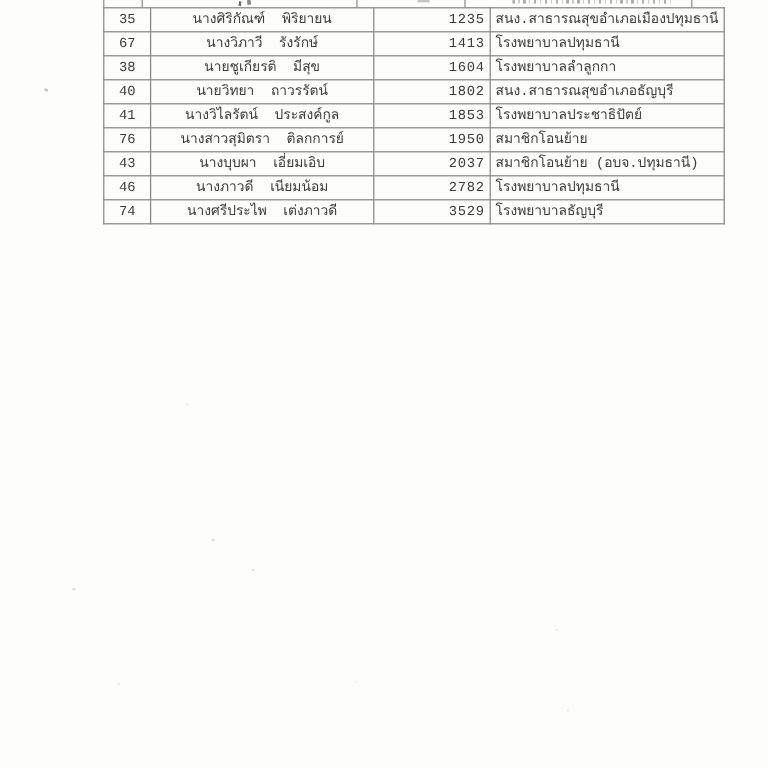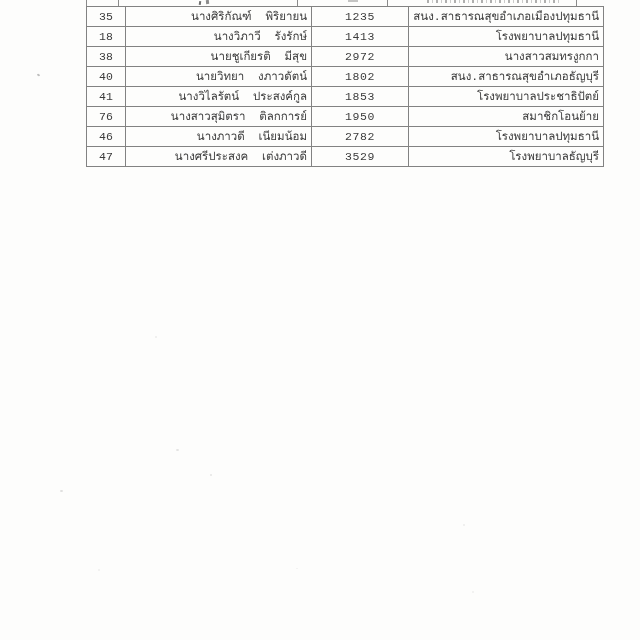--- a/index.html
+++ b/index.html
@@ -28,23 +28,23 @@
     height:19px;
     padding:0 4px;
     font-size:11.5px;
     line-height:13px;
     color:#3b3b3b;
     overflow:hidden;
     vertical-align:middle;
     font-family:Liberation Mono, monospace;
   }
   td.c-no{width:30px;text-align:center;color:#444;}
-  td.c-name{width:177px;text-align:right;padding-left:5px;white-space:pre;}
-  td.c-member{width:88px;text-align:center;letter-spacing:.6px;color:#414141;}
-  td.c-org{width:186px;text-align:right;font-size:11px;}
+  td.c-name{width:177px;text-align:center;padding-left:5px;white-space:pre;}
+  td.c-member{width:88px;text-align:right;letter-spacing:.6px;color:#414141;}
+  td.c-org{width:186px;text-align:left;font-size:11px;}
   
   .stub{position:absolute;top:0;width:1px;height:6px;background:#8a8a8a;}
   .frag{position:absolute;background:#6e6e6e;}
   .frag-a{left:199px;top:1px;width:2px;height:4px;transform:rotate(8deg);}
   .frag-b{left:206px;top:0;width:3px;height:4px;transform:rotate(-6deg);opacity:.8;}
   .frag-smudge{
     position:absolute;left:427px;top:0;width:132px;height:3px;
     background:repeating-linear-gradient(90deg,
       rgba(110,110,110,.55) 0 2px, rgba(110,110,110,0) 2px 5px,
       rgba(110,110,110,.35) 5px 6px, rgba(110,110,110,0) 6px 9px);
@@ -79,58 +79,64 @@
 
   <table class="member-table">
     <tbody>
       <tr>
         <td class="c-no">35</td>
         <td class="c-name">นางศิริกัณฑ์  พิริยายน</td>
         <td class="c-member">1235</td>
         <td class="c-org">สนง.สาธารณสุขอำเภอเมืองปทุมธานี</td>
       </tr>
       <tr>
-        <td class="c-no">18</td>
+        <td class="c-no">67</td>
         <td class="c-name">นางวิภาวี  รังรักษ์</td>
         <td class="c-member">1413</td>
         <td class="c-org">โรงพยาบาลปทุมธานี</td>
       </tr>
       <tr>
         <td class="c-no">38</td>
         <td class="c-name">นายชูเกียรติ  มีสุข</td>
-        <td class="c-member">2972</td>
-        <td class="c-org">นางสาวสมทรงูกกา</td>
+        <td class="c-member">1604</td>
+        <td class="c-org">โรงพยาบาลลำลูกกา</td>
       </tr>
       <tr>
         <td class="c-no">40</td>
-        <td class="c-name">นายวิทยา  งภาวดัตน์</td>
+        <td class="c-name">นายวิทยา  ถาวรรัตน์</td>
         <td class="c-member">1802</td>
         <td class="c-org">สนง.สาธารณสุขอำเภอธัญบุรี</td>
       </tr>
       <tr>
         <td class="c-no">41</td>
         <td class="c-name">นางวิไลรัตน์  ประสงค์กูล</td>
         <td class="c-member">1853</td>
         <td class="c-org">โรงพยาบาลประชาธิปัตย์</td>
       </tr>
       <tr>
         <td class="c-no">76</td>
         <td class="c-name">นางสาวสุมิตรา  ติลกการย์</td>
         <td class="c-member">1950</td>
         <td class="c-org">สมาชิกโอนย้าย</td>
       </tr>
       <tr>
+        <td class="c-no">43</td>
+        <td class="c-name">นางบุบผา  เอี่ยมเอิบ</td>
+        <td class="c-member">2037</td>
+        <td class="c-org">สมาชิกโอนย้าย (อบจ.ปทุมธานี)</td>
+      </tr>
+      <tr>
         <td class="c-no">46</td>
         <td class="c-name">นางภาวดี  เนียมน้อม</td>
         <td class="c-member">2782</td>
         <td class="c-org">โรงพยาบาลปทุมธานี</td>
       </tr>
       <tr>
-        <td class="c-no">47</td>
-        <td class="c-name">นางศรีประสงค  เต่งภาวดี</td>
+        <td class="c-no">74</td>
+        <td class="c-name">นางศรีประไพ  เต่งภาวดี</td>
         <td class="c-member">3529</td>
         <td class="c-org">โรงพยาบาลธัญบุรี</td>
       </tr>
     </tbody>
   </table>
 
   <div class="speck sp1"></div>
   <div class="speck sp2"></div>
   <div class="speck sp3"></div>
   <div class="speck sp4"></div>

